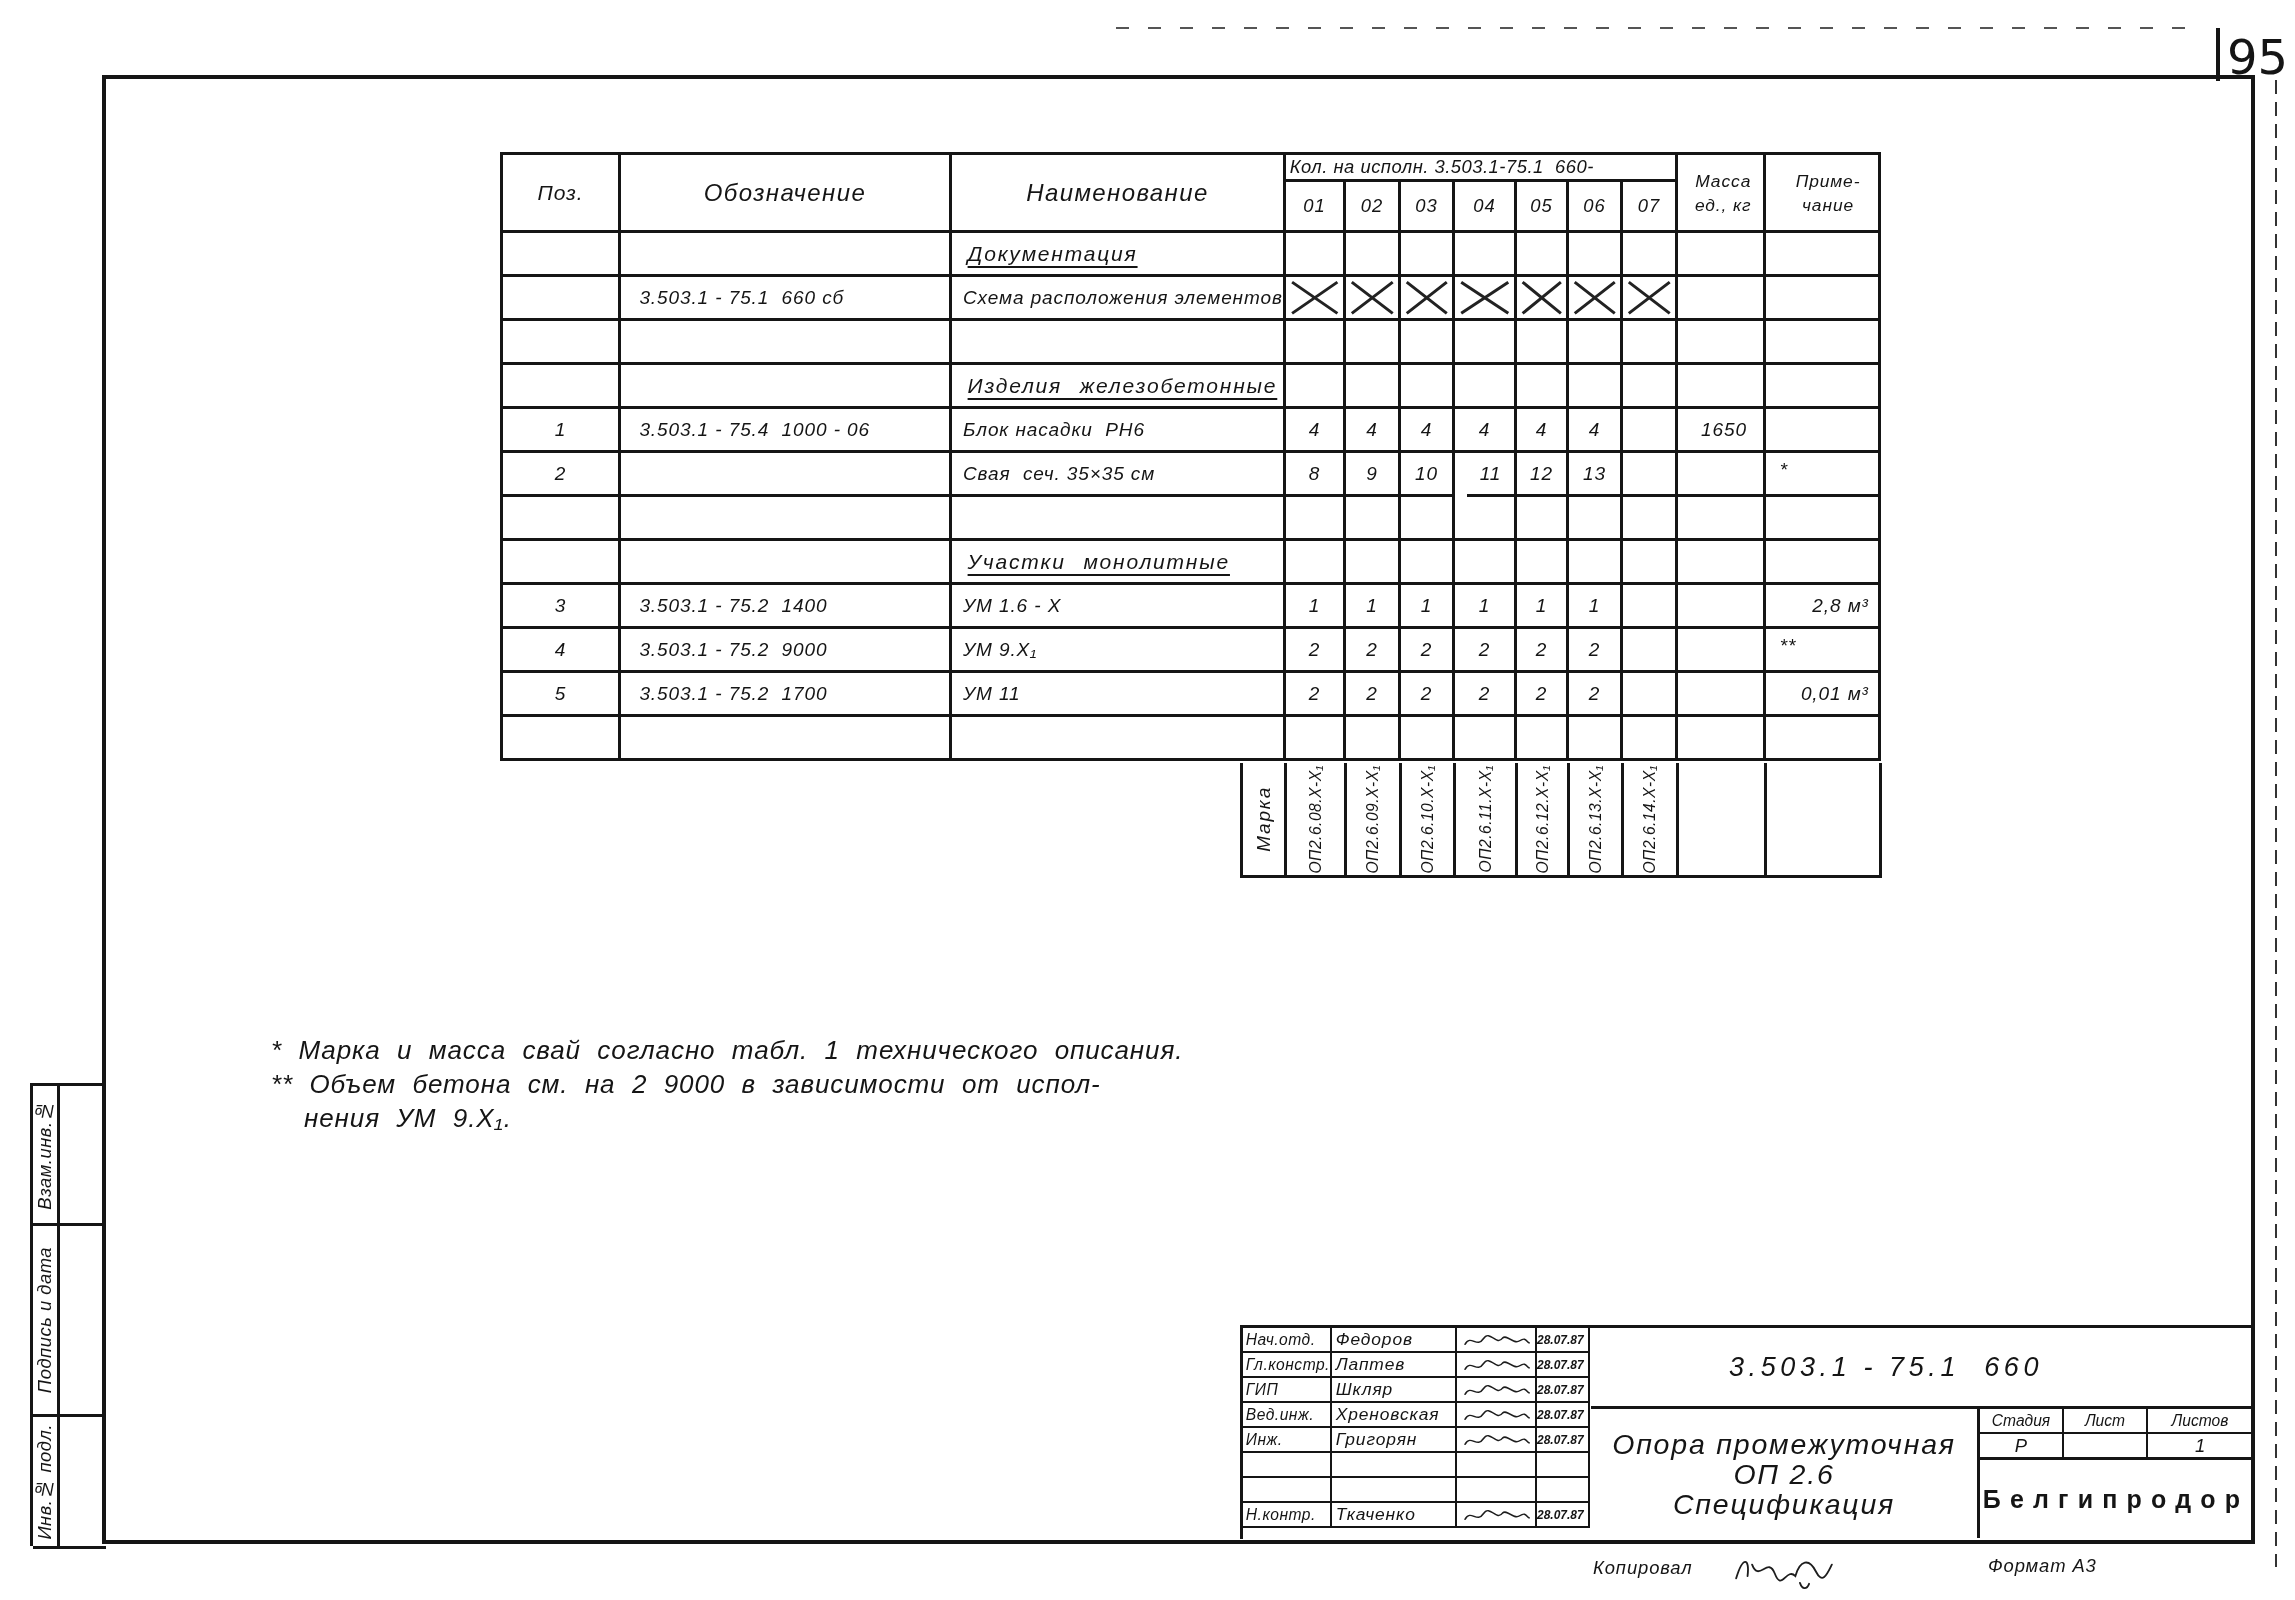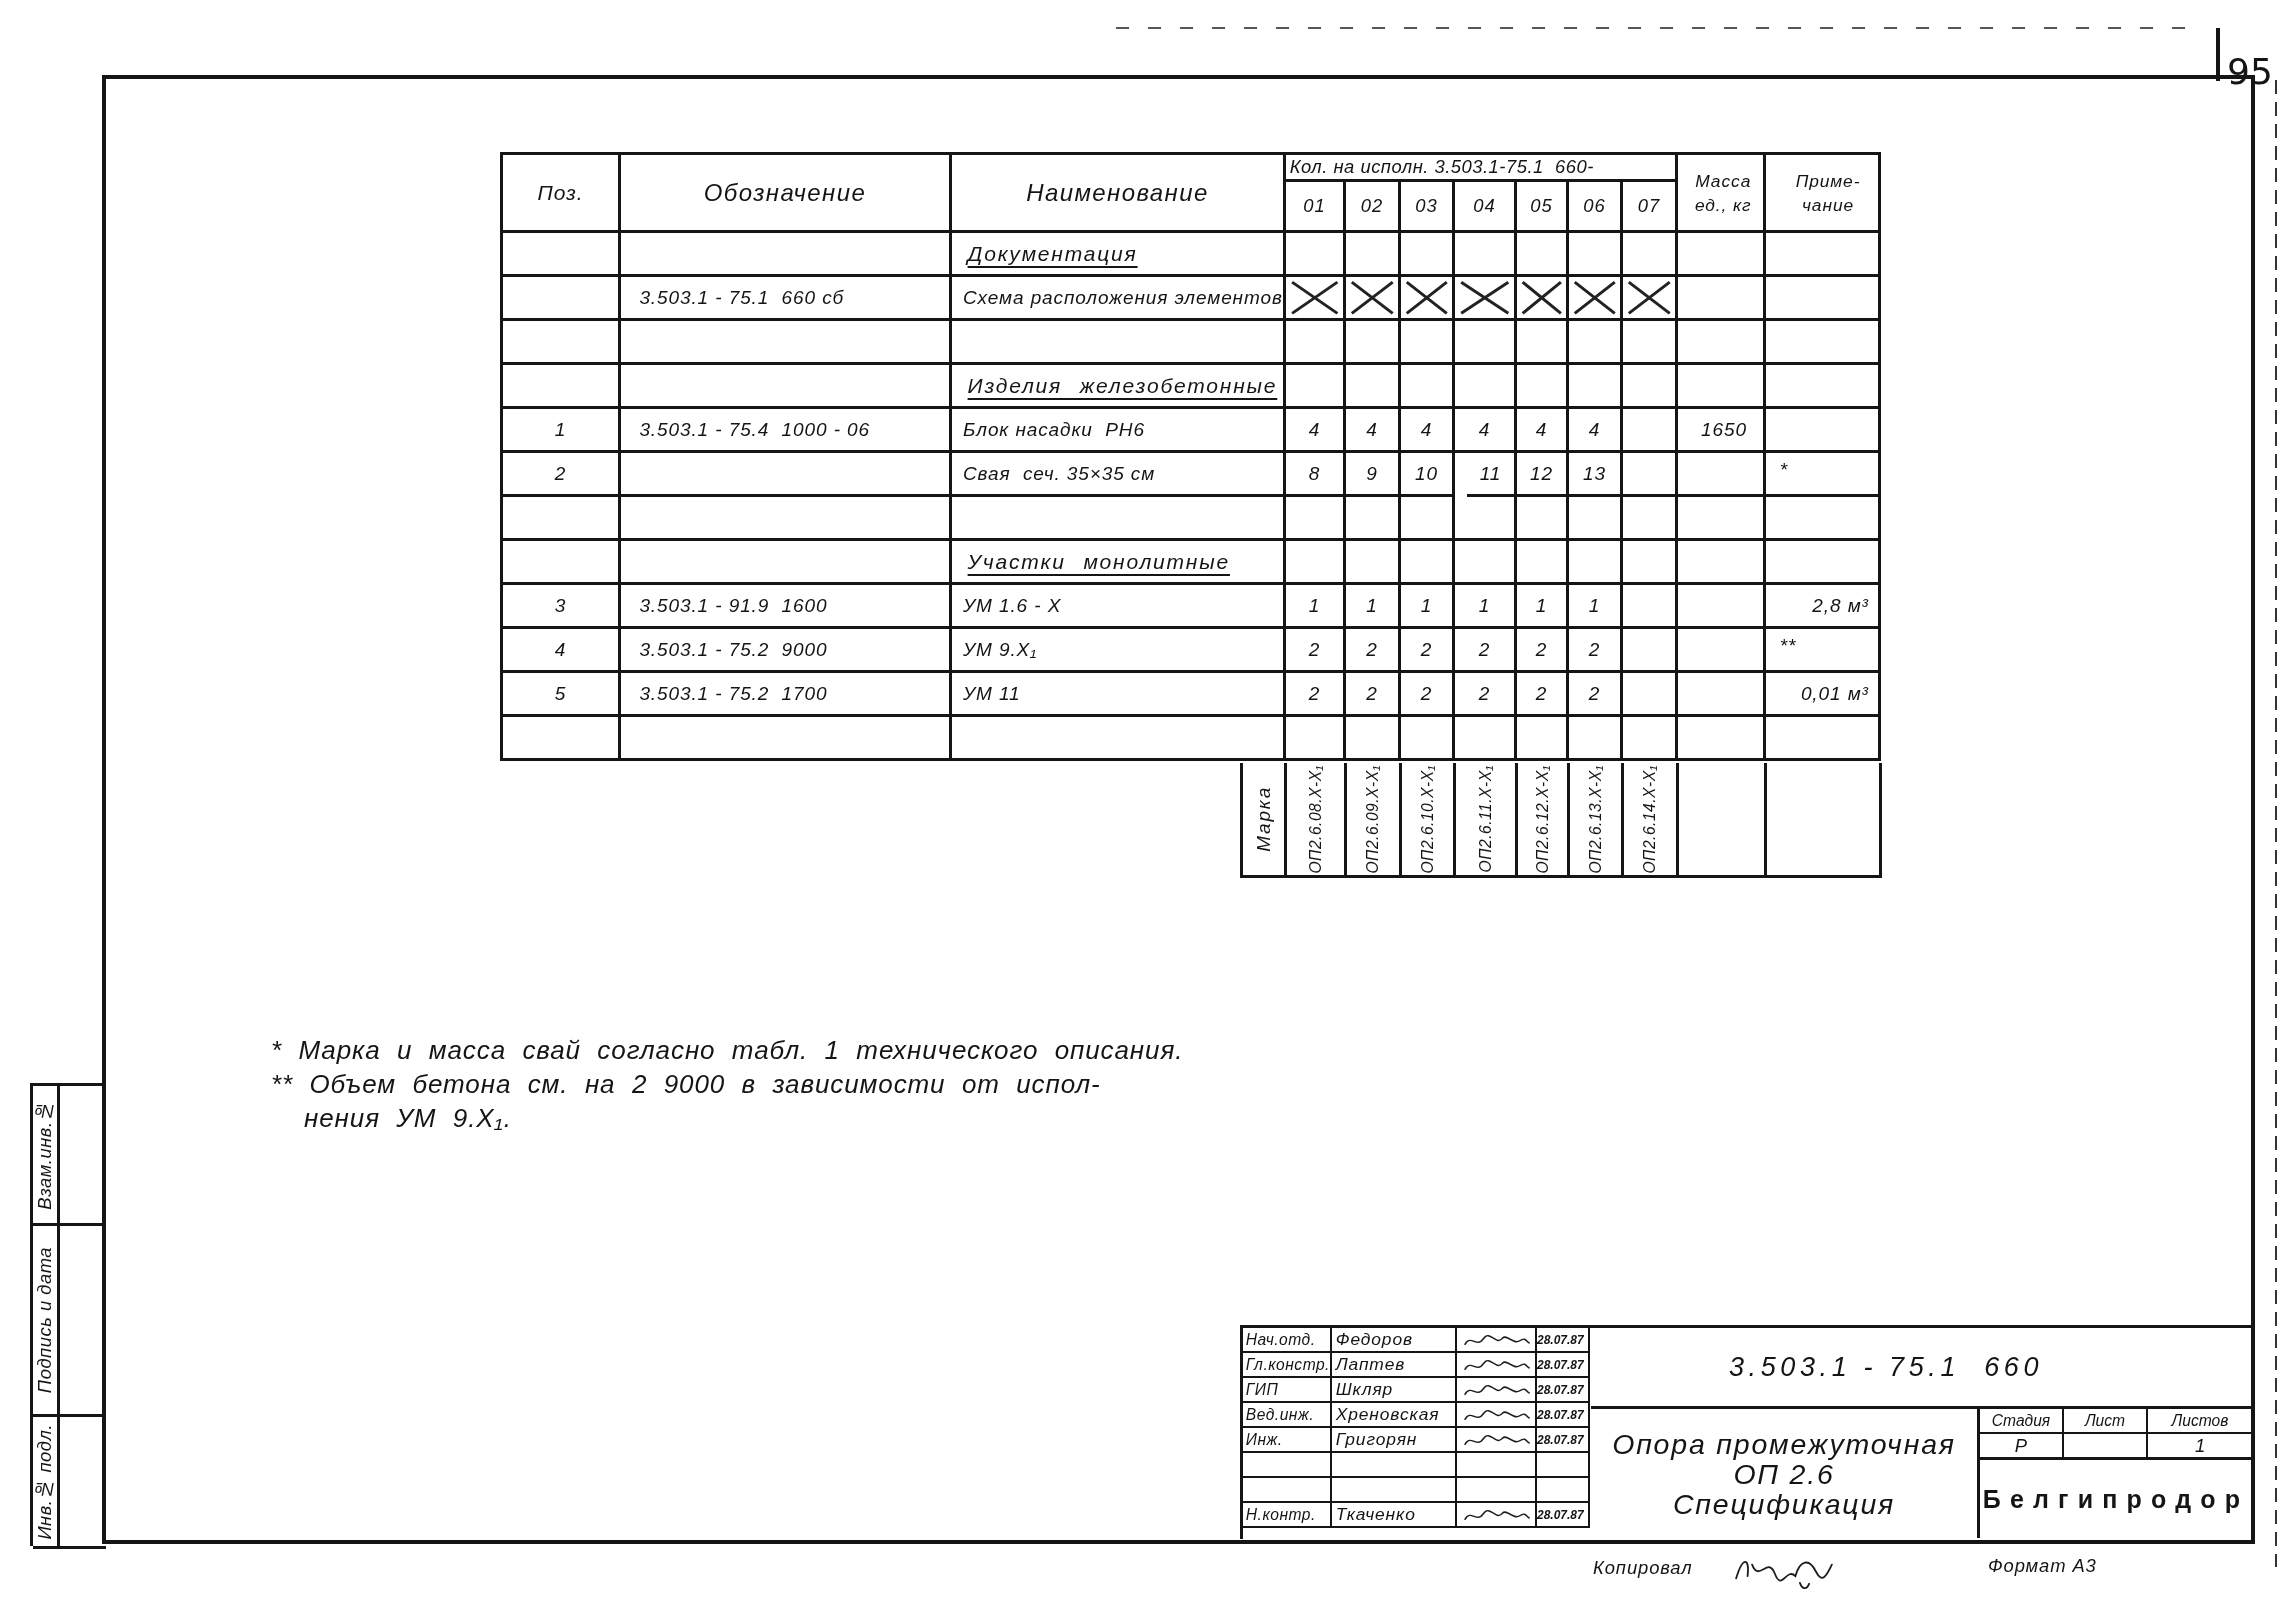--- a/index.html
+++ b/index.html
@@ -4,21 +4,21 @@
 <style>
   *{box-sizing:border-box;margin:0;padding:0}
   html,body{background:#fff}
   body{width:2306px;height:1601px;position:relative;overflow:hidden;
        font-family:"Liberation Sans","DejaVu Sans",sans-serif;color:#151515}
 
   
   .top-dash{position:absolute;left:1116px;top:27px;width:1070px;height:2.3px;
             background:repeating-linear-gradient(90deg,#555 0 13px,transparent 13px 32px)}
   .pn-line{position:absolute;left:2216px;top:27.5px;width:3.7px;height:53px;background:#151515}
-  .page-number{position:absolute;left:2227px;top:46px;font-family:"DejaVu Sans",sans-serif;font-size:36px;line-height:51px}
+  .page-number{position:absolute;left:2227px;top:32px;font-family:"DejaVu Sans",sans-serif;font-size:48px;line-height:51px}
   .outer-edge{position:absolute;left:2275px;top:80px;width:1.8px;height:1487px;
               background:repeating-linear-gradient(180deg,#333 0 13.8px,transparent 13.8px 22px)}
   .frame{position:absolute;left:102px;top:75px;width:2153px;height:1469px;border:4.6px solid #151515}
 
   
   .left-stamp{position:absolute;left:30px;top:1083px;width:76px;height:463px;border-left:3.2px solid #151515;border-top:3.2px solid #151515}
   .ls-row{position:absolute;left:0;width:100%;border-bottom:3.2px solid #151515;display:flex}
   .ls-label{width:27px;height:100%;border-right:3.2px solid #151515;display:flex;align-items:center;justify-content:center}
   .ls-label span{writing-mode:vertical-rl;transform:rotate(180deg);font-style:italic;font-size:18.4px;letter-spacing:0.5px;white-space:nowrap}
   .ls-box{flex:1;height:100%}
@@ -238,21 +238,21 @@
     <div class="c center" style="grid-area: 10 / 4;"><span></span></div>
     <div class="c center" style="grid-area: 10 / 5;"><span></span></div>
     <div class="c center" style="grid-area: 10 / 6;"><span></span></div>
     <div class="c center" style="grid-area: 10 / 7;"><span></span></div>
     <div class="c center" style="grid-area: 10 / 8;"><span></span></div>
     <div class="c center" style="grid-area: 10 / 9;"><span></span></div>
     <div class="c center" style="grid-area: 10 / 10;"><span></span></div>
     <div class="c mass" style="grid-area: 10 / 11;"><span></span></div>
     <div class="c note-r" style="grid-area: 10 / 12;"><span></span></div>
     <div class="c center" style="grid-area: 11 / 1;"><span>3</span></div>
-    <div class="c desig" style="grid-area: 11 / 2;"><span>3.503.1 - 91.9  1600</span></div>
+    <div class="c desig" style="grid-area: 11 / 2;"><span>3.503.1 - 75.2  1400</span></div>
     <div class="c nm" style="grid-area: 11 / 3;"><span>УМ 1.6 - Х</span></div>
     <div class="c center" style="grid-area: 11 / 4;"><span>1</span></div>
     <div class="c center" style="grid-area: 11 / 5;"><span>1</span></div>
     <div class="c center" style="grid-area: 11 / 6;"><span>1</span></div>
     <div class="c center" style="grid-area: 11 / 7;"><span>1</span></div>
     <div class="c center" style="grid-area: 11 / 8;"><span>1</span></div>
     <div class="c center" style="grid-area: 11 / 9;"><span>1</span></div>
     <div class="c center" style="grid-area: 11 / 10;"><span></span></div>
     <div class="c mass" style="grid-area: 11 / 11;"><span></span></div>
     <div class="c note-r" style="grid-area: 11 / 12;"><span>2,8 м³</span></div>

